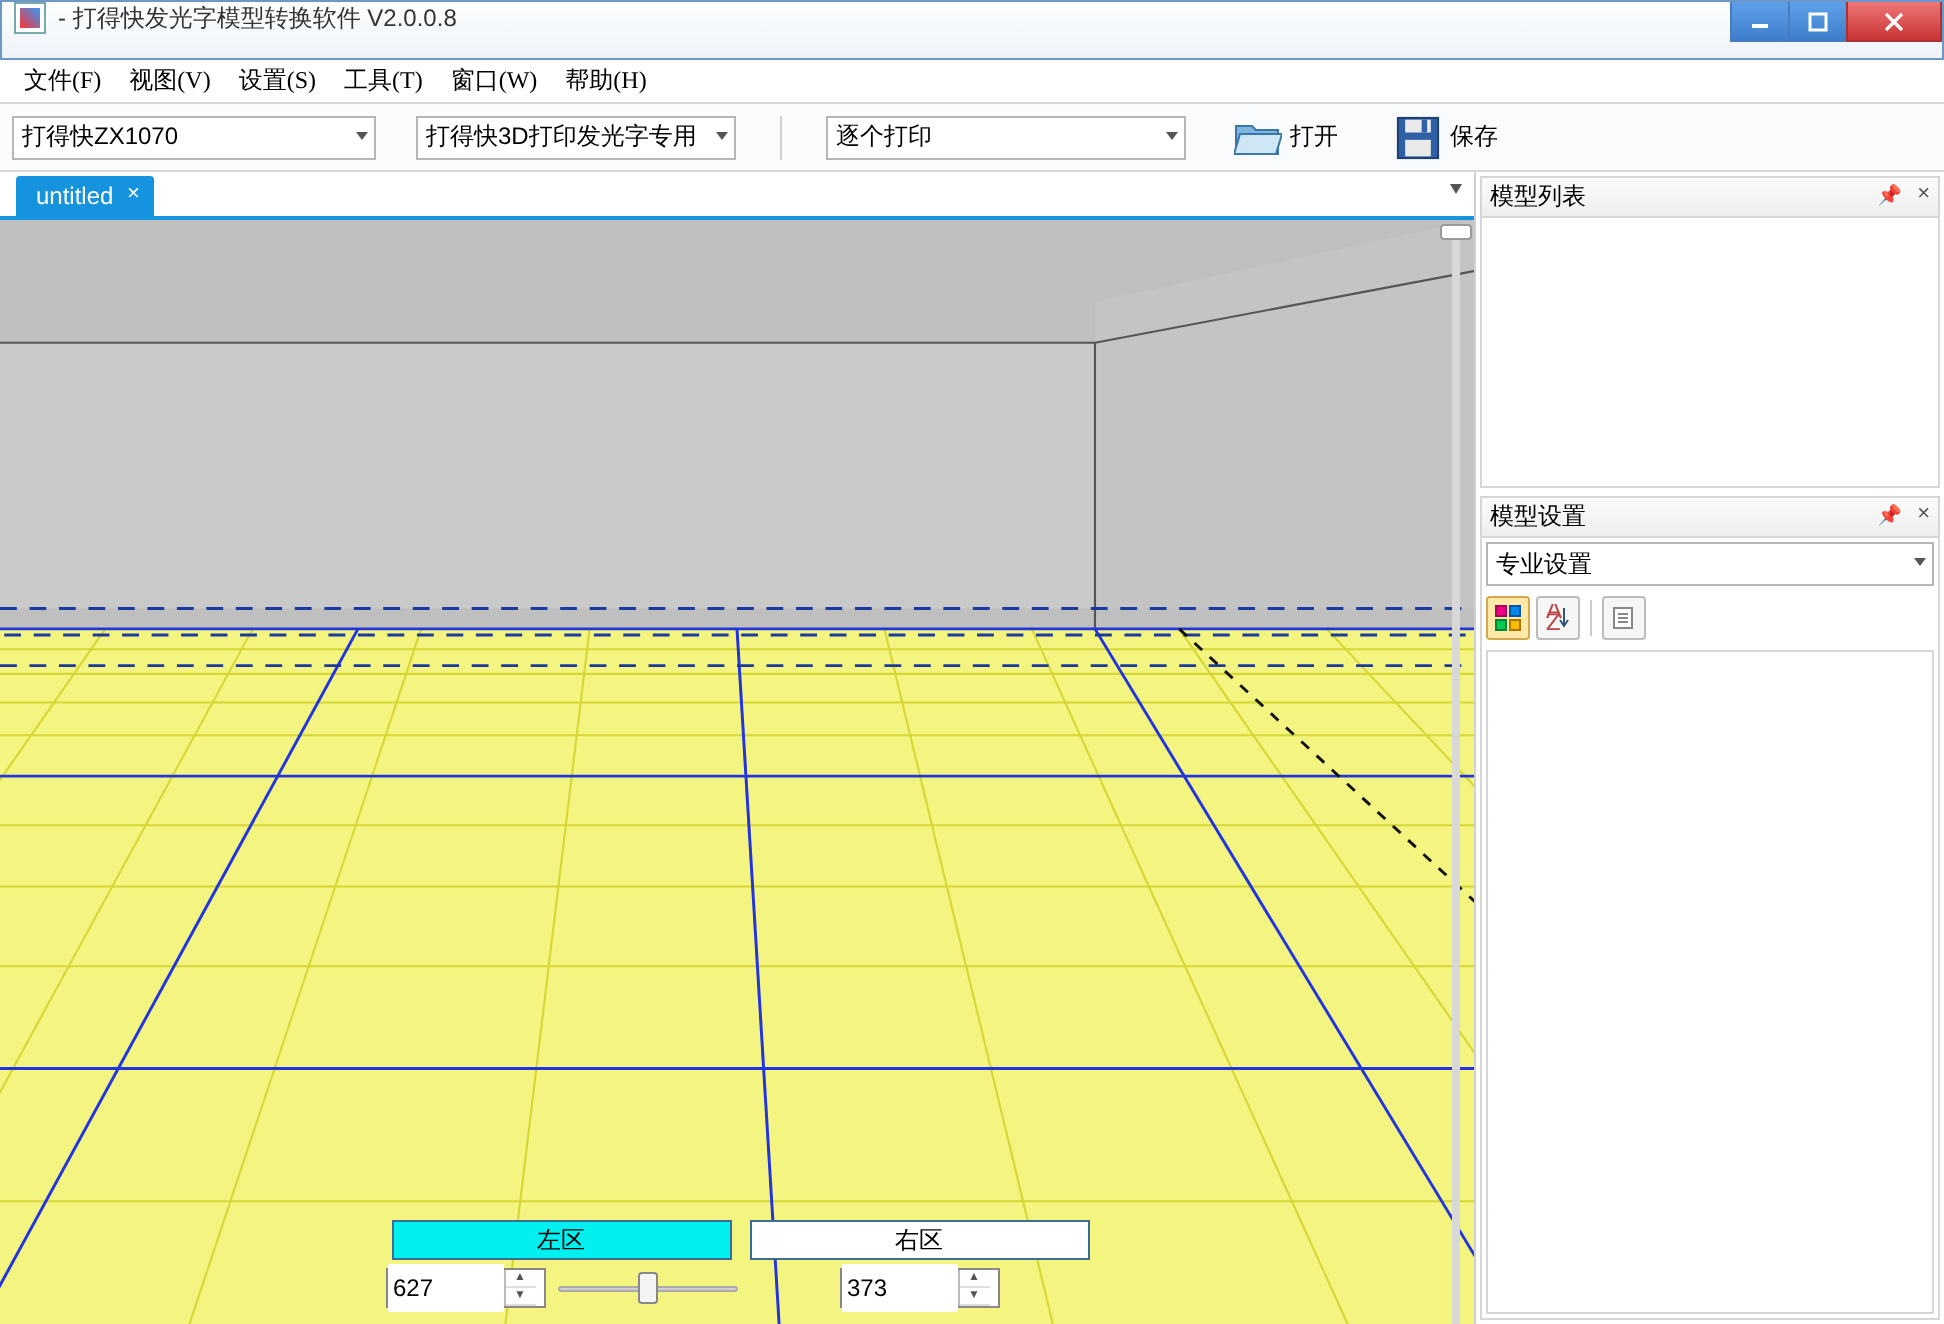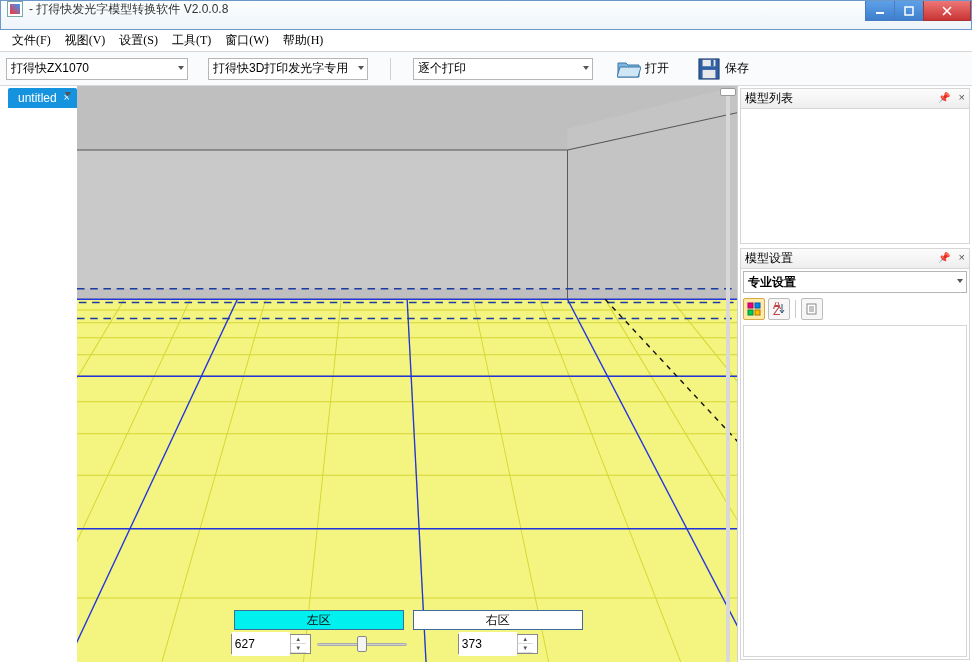--- a/index.html
+++ b/index.html
@@ -25,21 +25,21 @@
 .toolbar { height: 34px; border-bottom: 1px solid #d8d8d8; display:flex; align-items:center; padding: 2px 6px; gap:20px; background:#fafbfc;}
 .dropdown { height: 22px; border: 1px solid #b6b6b6; background:#fff; display:flex; align-items:center; padding:0 4px; position:relative; min-width:50px; }
 .dropdown .arrow { position:absolute; right:3px; top:7px; border-left:3px solid transparent; border-right:3px solid transparent; border-top:4px solid #555; }
 .toolbtn { display:flex; align-items:center; gap:4px; padding:1px 4px; height:26px; }
 .folder-icon { width:24px; height:20px; }
 .save-icon { width:24px; height:22px; }
 .tbspacer { width:1px; height:22px; background:#d0d0d0; margin:0 2px;}
 
 
 .mainarea { display:flex; height: calc(662px - 30px - 22px - 34px); }
-.viewport { flex:1; position:relative; display:flex; flex-direction:row; border-right:1px solid #d0d0d0;}
+.viewport { flex:1; position:relative; display:flex; flex-direction:column; border-right:1px solid #d0d0d0;}
 .tabstrip { height:22px; display:flex; align-items:flex-end; background:#fff; padding-left:8px; position:relative; }
 .tab { height:20px; background:#1593df; color:#fff; padding:2px 20px 2px 10px; position:relative; font-size:11px; display:flex; align-items:center; border-top-left-radius:2px; border-top-right-radius:2px;}
 .tab .closex { position:absolute; right:4px; top:3px; width:12px; height:12px; color:#fff; font-size:11px; display:flex;align-items:center;justify-content:center;}
 .tabstrip .strip-arrow { position:absolute; right:6px; top:6px; border-left:3px solid transparent; border-right:3px solid transparent; border-top:5px solid #555; }
 .tabline { height:2px; background:#1593df; }
 
 .canvas { flex:1; position:relative; overflow:hidden; background:#bfbfbf; }
 .canvas svg { width:100%; height:100%; display:block; }
 
 .sliderbar { position:absolute; right:0; top:0; height:100%; width:18px; display:flex; flex-direction:column; align-items:center;}
@@ -61,21 +61,21 @@
 
 
 .rightpanels { width:234px; display:flex; flex-direction:column; background:#fff; }
 .panel { border:1px solid #d6d6d6; margin:2px; display:flex; flex-direction:column;}
 .panel.top { height:156px;}
 .panel.bottom { flex:1;}
 .panelhdr { height:20px; display:flex; align-items:center; padding:0 4px; background:linear-gradient(#fcfcfc,#eee); border-bottom:1px solid #d6d6d6; position:relative;}
 .panelhdr .pin { position:absolute; right:18px; top:3px; font-size:10px; color:#555;}
 .panelhdr .px { position:absolute; right:4px; top:2px; font-size:11px; color:#555;}
 .panelbody { flex:1; background:#fff; overflow:auto;}
-.settings-dd { margin:2px;font-weight:bold; }
+.settings-dd { margin:2px; }
 .settings-tb { height:24px; margin:2px; display:flex; gap:3px; align-items:center;}
 .st-btn { width:22px; height:22px; border:1px solid #bcbcbc; background:#f6f6f6; display:flex; align-items:center;justify-content:center; border-radius:2px;}
 .st-btn.active { background:#ffe9a8; border-color:#d6a94a;}
 .st-sep { width:1px; height:18px; background:#ccc; margin:0 2px;}
 .propgrid { flex:1; margin:2px; border:1px solid #d6d6d6; background:#fff;}
 
 </style>
 </head>
 <body>
 

